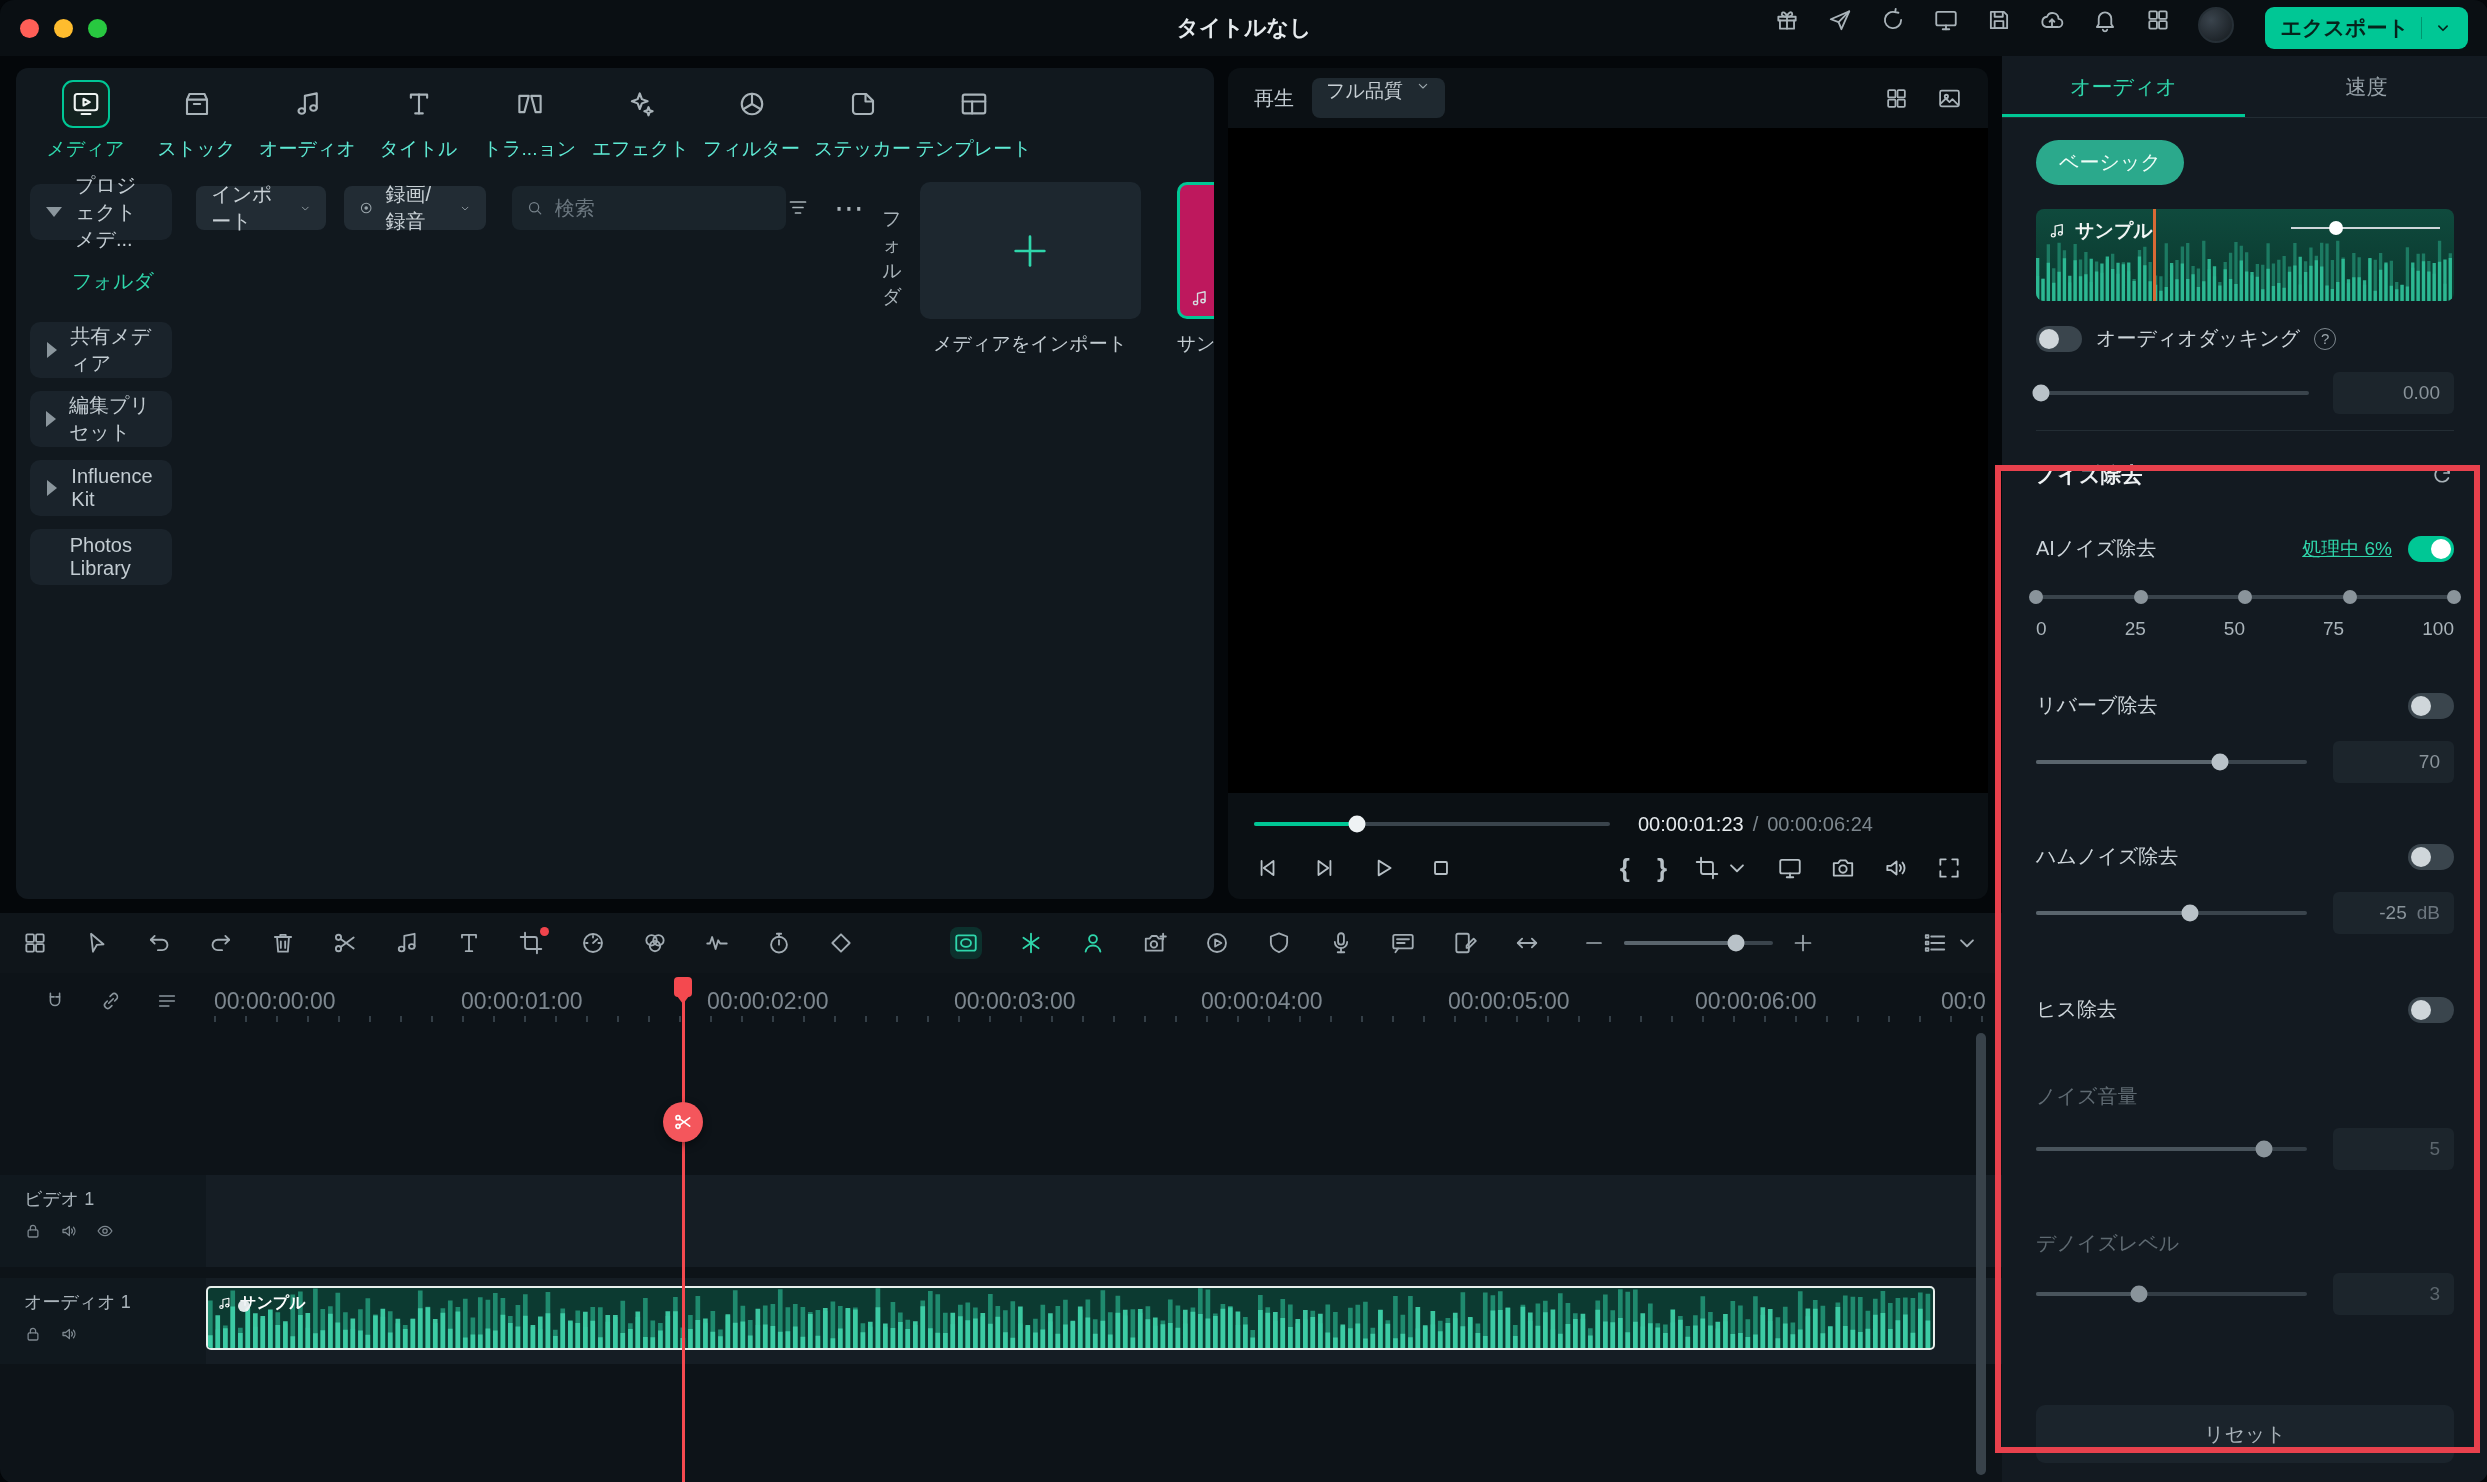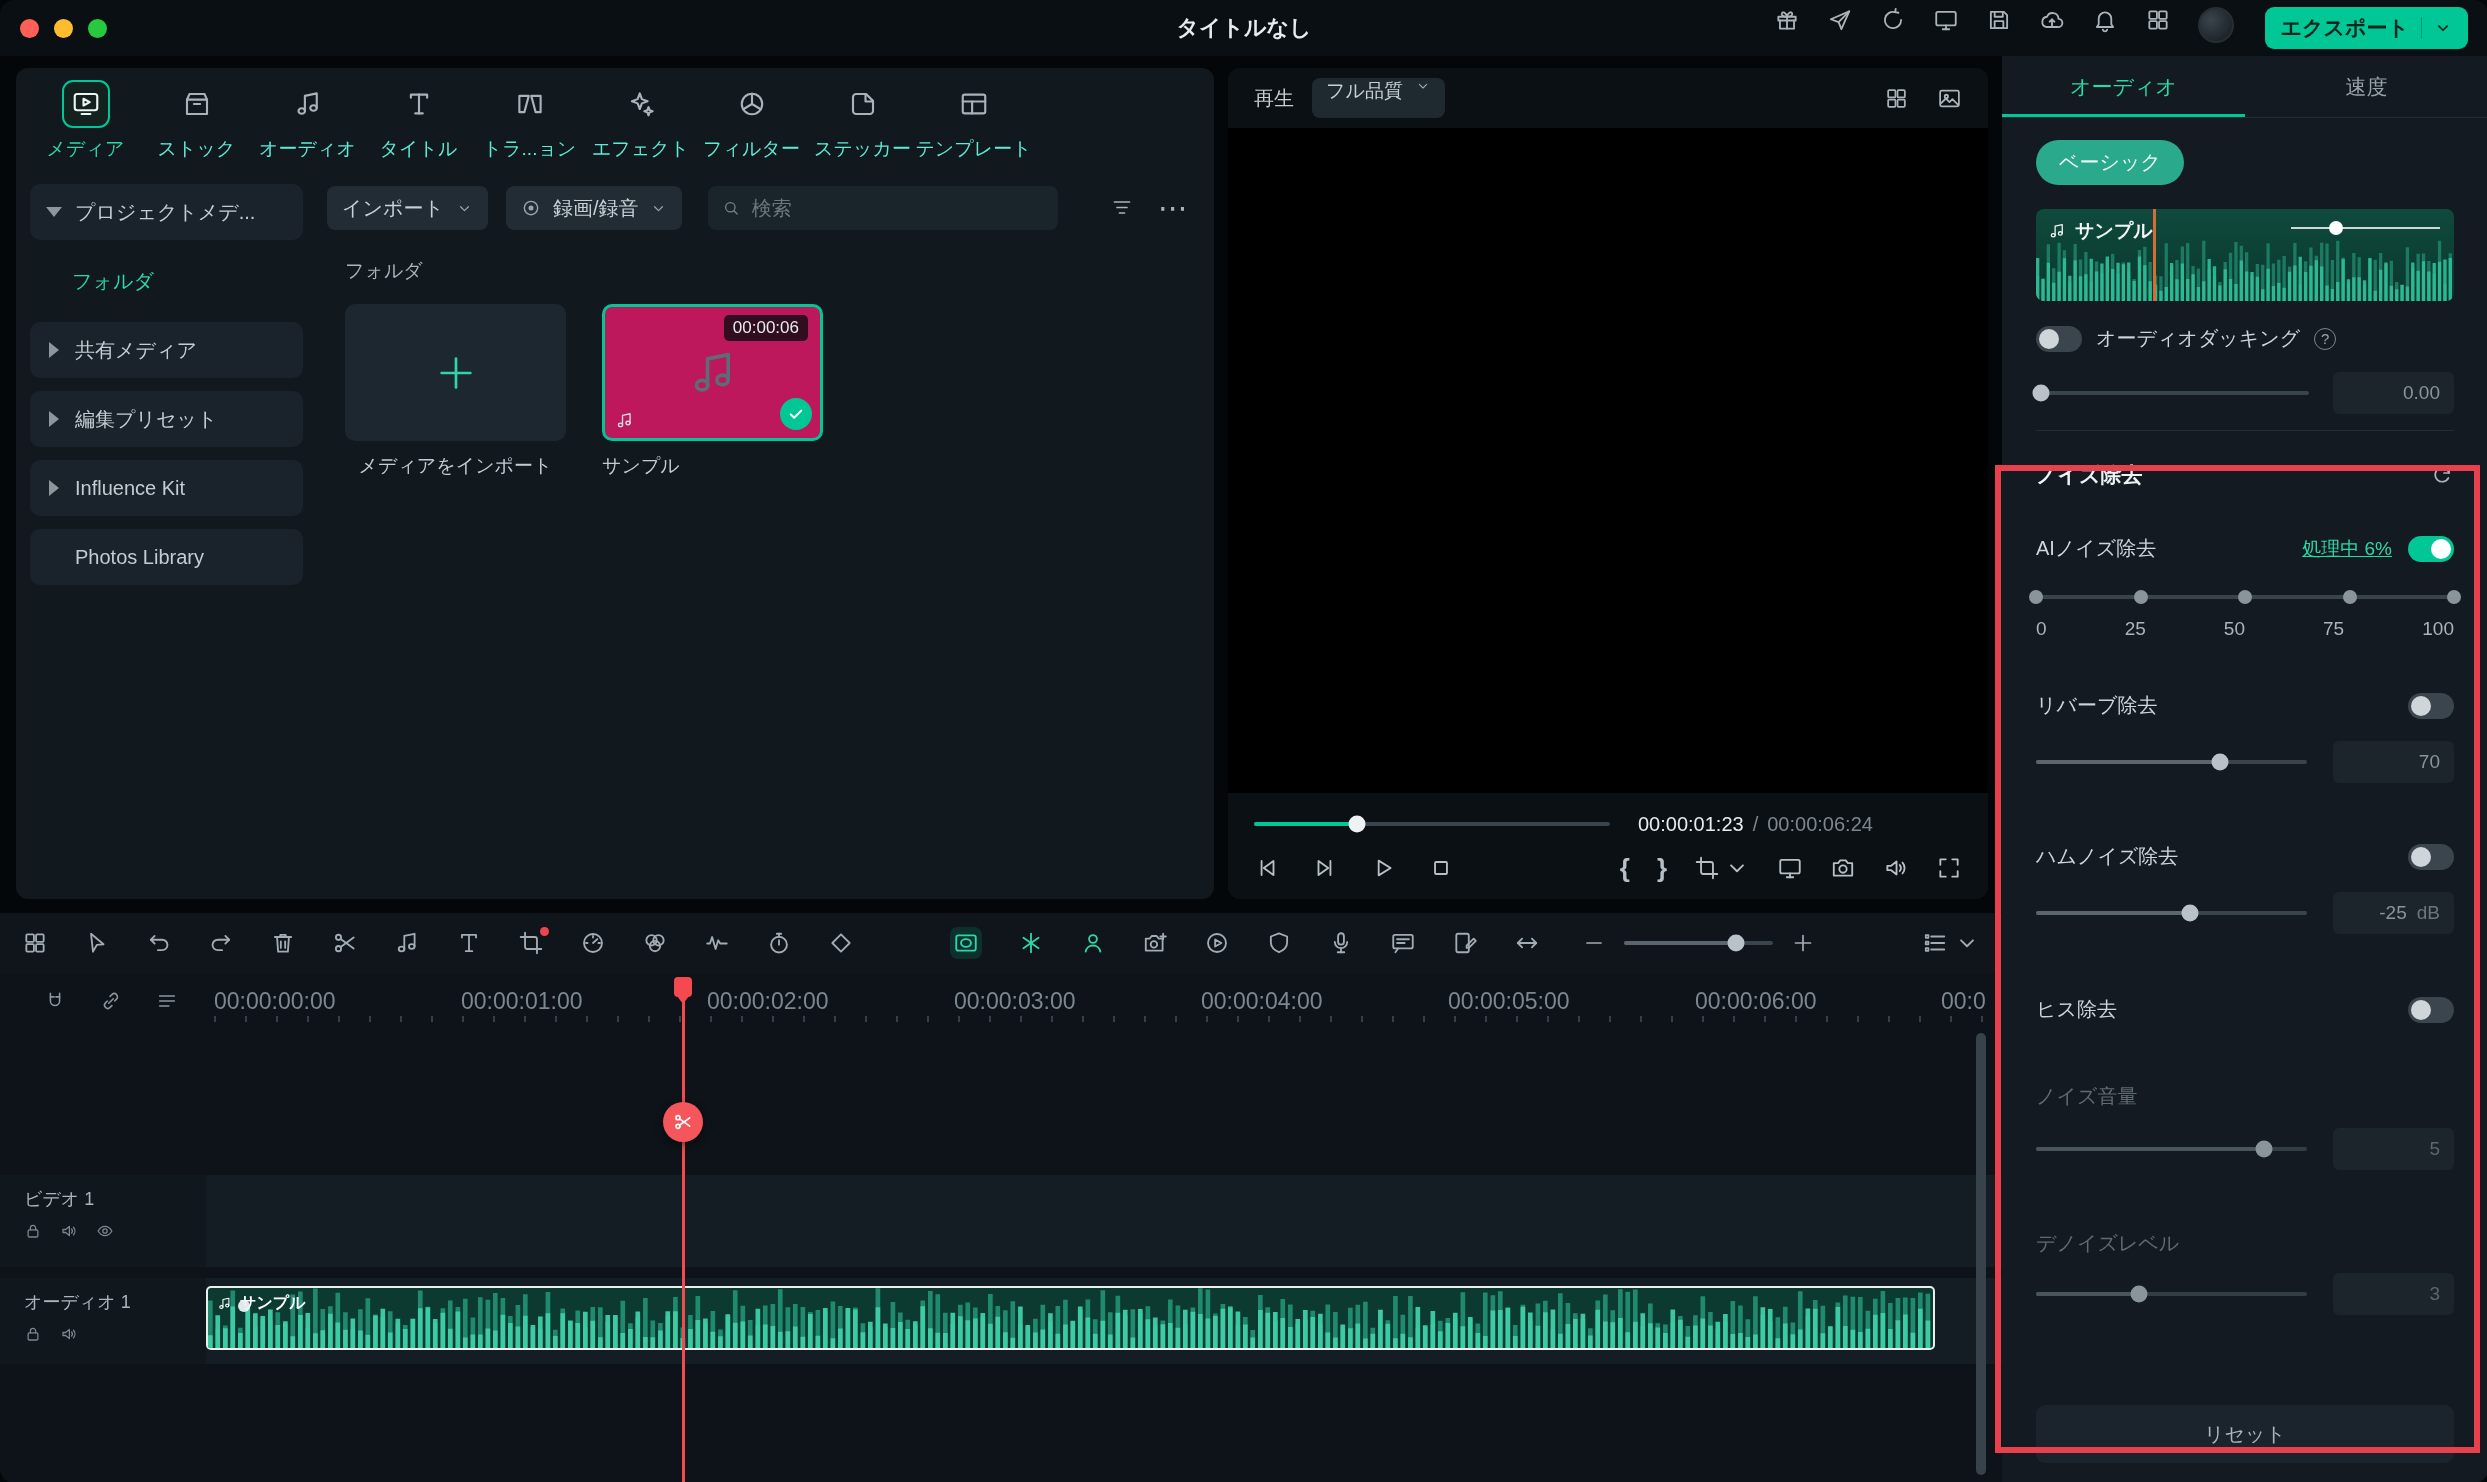--- a/index.html
+++ b/index.html
@@ -35,21 +35,21 @@
   .mtab .lb{font-size:19px;color:#5eead4;white-space:nowrap}
   .mtab.active .ibox{border:2px solid #00c795;color:#eef4f2;background:#13221f}
   .mtab.active .lb{color:#2fd6ab}
   .media-body{flex:1;display:flex;min-height:0}
   .sidebar{width:299px;padding:14px 12px 0 14px}
   .side-item{height:56px;margin-bottom:13px;border-radius:10px;background:#1a232b;display:flex;align-items:center;gap:13px;padding:0 16px;font-size:20px;color:#c3ccd2;cursor:pointer}
   .side-item .cslot{width:16px;display:flex;justify-content:center}
   .caret-d{width:0;height:0;border-left:8px solid transparent;border-right:8px solid transparent;border-top:10px solid #8b969d}
   .caret-r{width:0;height:0;border-top:8px solid transparent;border-bottom:8px solid transparent;border-left:10px solid #8b969d}
   .side-item.child{background:transparent;padding-left:42px;color:#2fd6ab}
-  .media-content{flex:1;display:flex;flex-direction:column;padding:12px 26px 8px 12px}
+  .media-content{flex:1;display:flex;flex-direction:row;padding:12px 26px 8px 12px}
   .mc-header{display:flex;align-items:center;height:52px}
   .dd{display:flex;align-items:center;gap:12px;background:#222c34;border-radius:8px;height:44px;padding:0 15px;color:#c8d0d5;font-size:20px;cursor:pointer}
   .dd svg.icon{width:17px;height:17px;color:#9aa5ab}
   .dd + .dd{margin-left:18px}
   .search{width:350px;display:flex;align-items:center;gap:11px;background:#1a242b;border-radius:8px;height:44px;padding:0 14px;margin-left:26px}
   .search svg.icon{width:20px;height:20px;color:#76828a}
   .search input{background:transparent;border:none;outline:none;color:#dfe5e9;font-size:20px;width:100%;font-family:inherit}
   .search input::placeholder{color:#6b777f}
   .mc-tools{margin-left:auto;display:flex;align-items:center;gap:24px;color:#a9b3b9}
   .mc-tools svg.icon{width:24px;height:24px}

